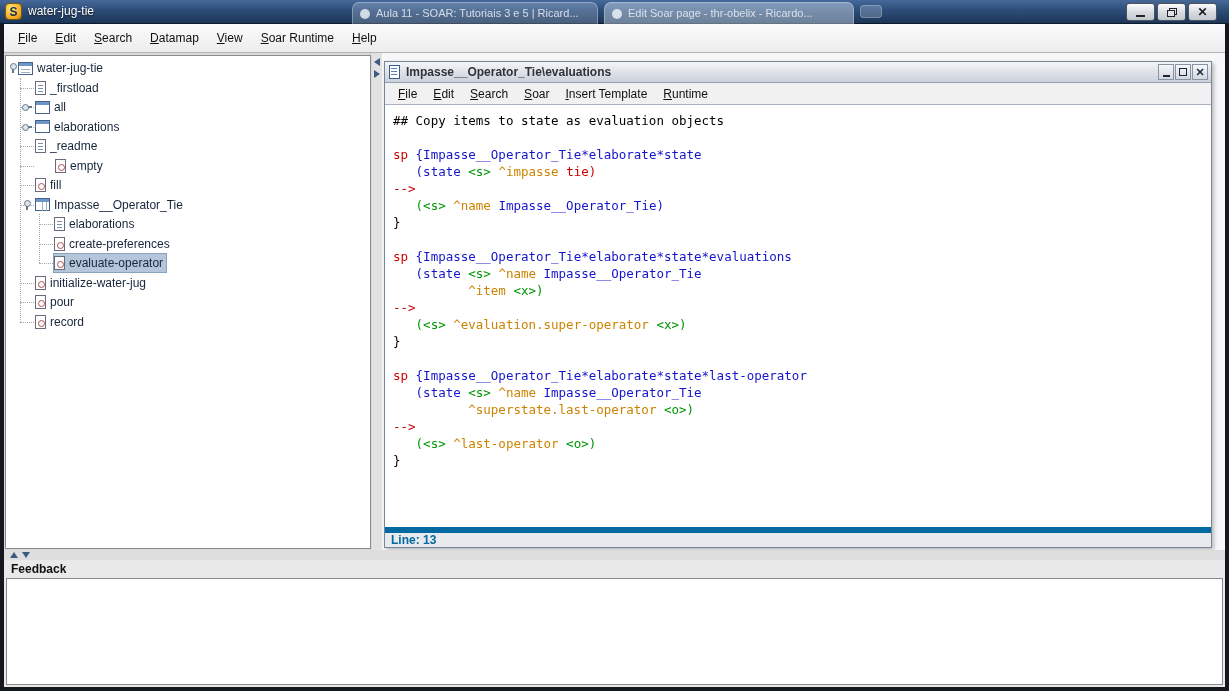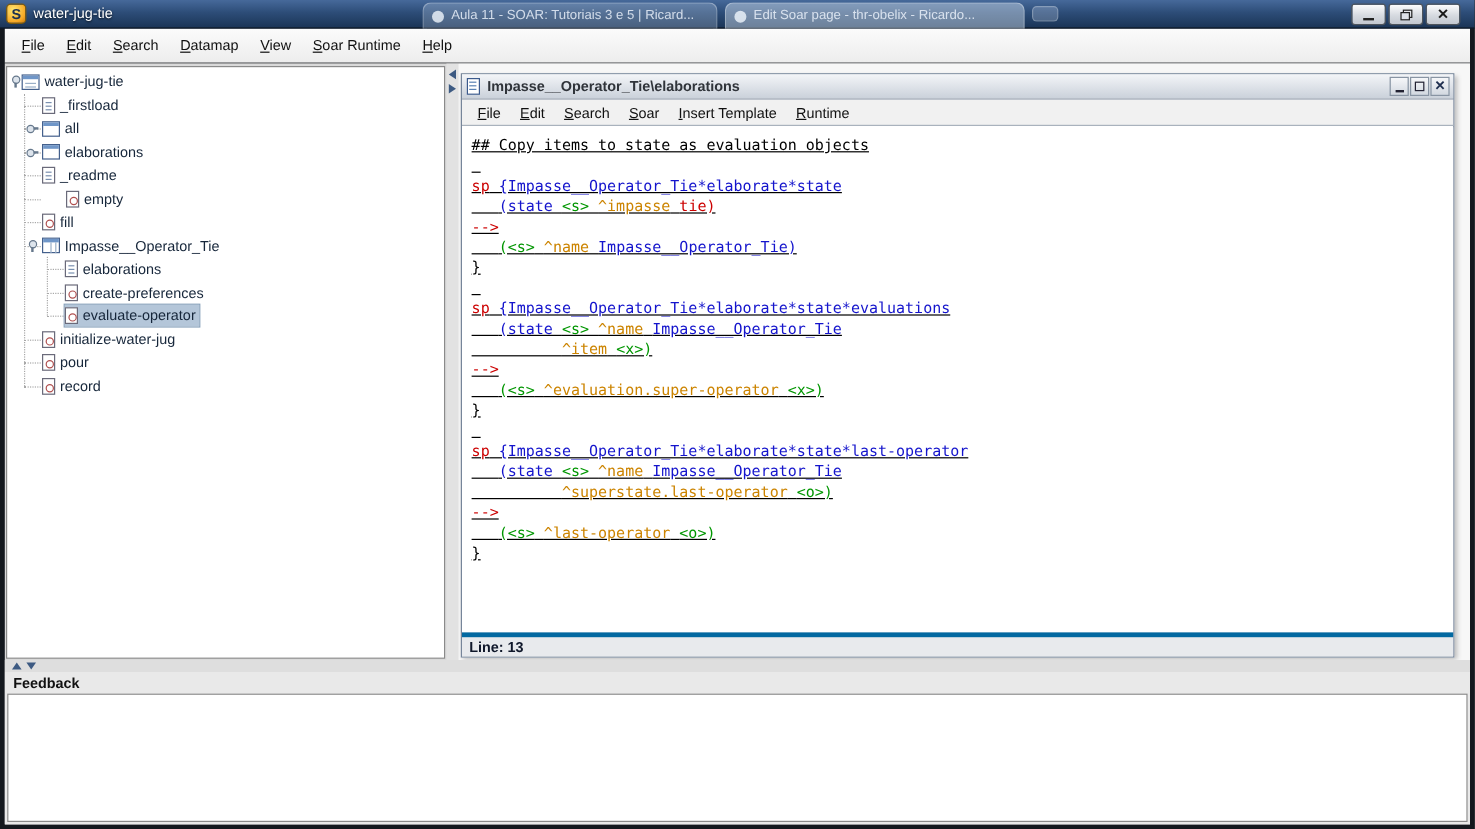--- a/index.html
+++ b/index.html
@@ -91,24 +91,24 @@
   .ifbtn{width:16px;height:16px;border:1px solid #8894a3;background:linear-gradient(to bottom,#f6f7f9,#d2d8e0);
     display:flex;align-items:center;justify-content:center;}
   .ig-min{width:7px;height:2px;background:#223;margin-top:8px;}
   .ig-max{width:8px;height:8px;border:1px solid #223;}
   .ig-close{font-size:11px;font-weight:bold;color:#203050;line-height:14px;}
   .iframe-menubar{height:22px;background:#f1f1f1;border-bottom:1px solid #a9b2bd;
     display:flex;align-items:center;padding-left:6px;gap:2px;}
   .iframe-menubar .menu-item{padding:2px 7px;}
   .editor{position:absolute;left:0;right:0;top:44px;bottom:20px;background:#fff;
     padding:6px 0 0 8px;font-family:"DejaVu Sans Mono",monospace;font-size:12.5px;overflow:hidden;}
-  .code-line{height:17px;line-height:17px;white-space:pre;text-decoration:underline;}
+  .code-line{height:17px;line-height:17px;white-space:pre;}
   .statusbar{position:absolute;left:0;right:0;bottom:0;height:20px;background:#e8eaed;
-    border-top:4px solid #0369a1;display:flex;align-items:center;padding-left:6px;
-    font-size:12px;color:#0f172a;font-weight:bold;}
+    border-top:6px solid #0369a1;display:flex;align-items:center;padding-left:6px;
+    font-size:12px;color:#0369a1;font-weight:bold;}
 
   
   .hsplit{position:absolute;left:4px;top:550px;width:1221px;height:10px;background:#dedede;}
   .arr-up{position:absolute;left:6px;top:2px;width:0;height:0;border-left:4px solid transparent;border-right:4px solid transparent;border-bottom:6px solid #3d5a82;}
   .arr-down{position:absolute;left:18px;top:2px;width:0;height:0;border-left:4px solid transparent;border-right:4px solid transparent;border-top:6px solid #3d5a82;}
   .feedback{position:absolute;left:4px;top:560px;width:1221px;height:127px;background:#e9e9e9;}
   .feedback-label{font-size:12px;font-weight:bold;color:#111;padding:2px 0 2px 7px;}
   .feedback-box{position:absolute;left:2px;right:2px;top:18px;bottom:2px;background:#fff;border:1px solid #8a8a8a;}
 </style>
 </head>
@@ -263,21 +263,21 @@
 
   <div class="vsplit">
     <span class="arr-left"></span>
     <span class="arr-right"></span>
   </div>
 
   <div class="desktop">
     <div class="iframe">
       <div class="iframe-titlebar">
         <span class="doc-icon"></span>
-        <span class="iframe-title">Impasse__Operator_Tie\elaborations</span>
+        <span class="iframe-title">Impasse__Operator_Tie\evaluations</span>
         <span class="ifbtns">
           <span class="ifbtn">
               <span class="ig-min"></span>
             </span>
           <span class="ifbtn">
               <span class="ig-max"></span>
             </span>
           <span class="ifbtn">
               <span class="ig-close">✕</span>
             </span>

